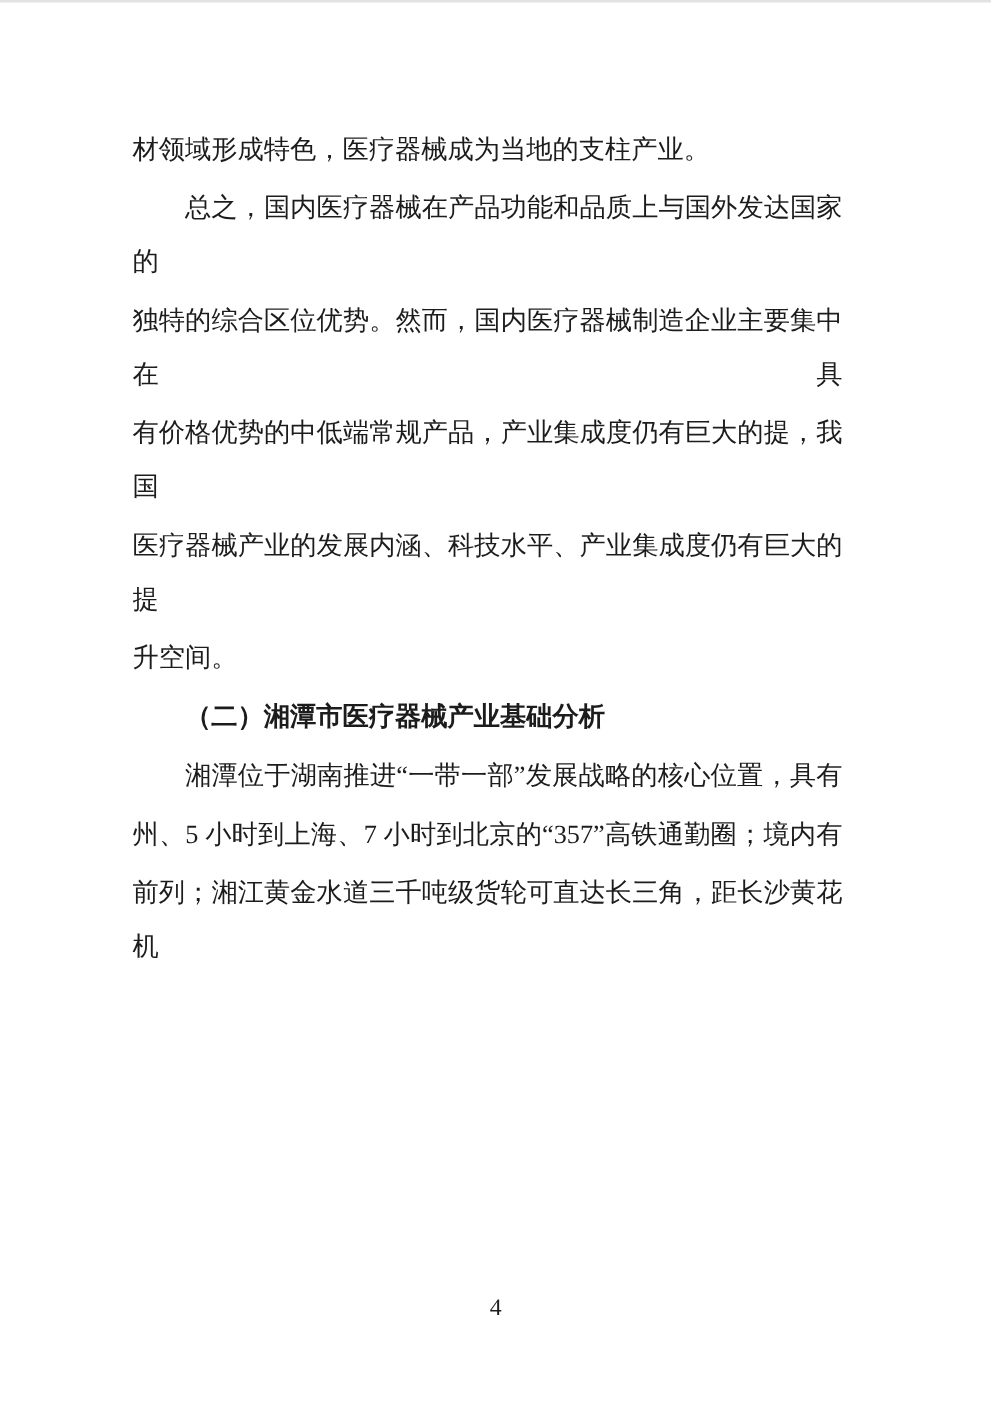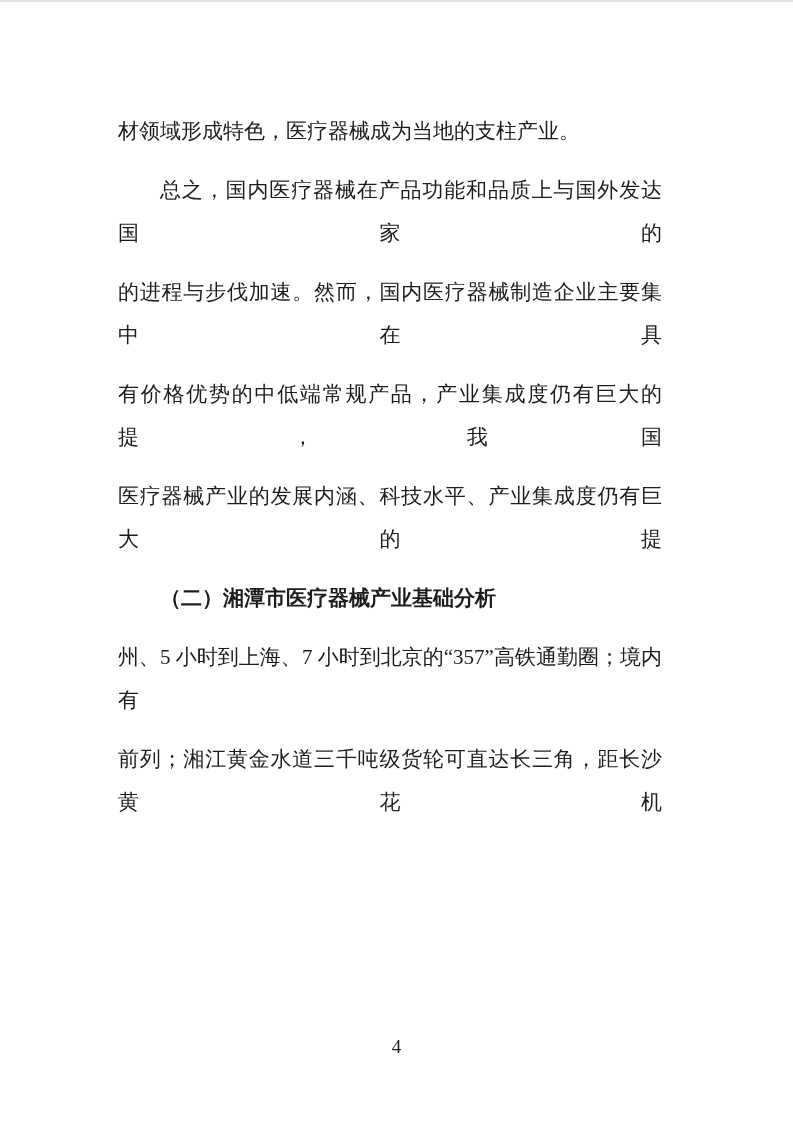--- a/index.html
+++ b/index.html
@@ -18,21 +18,21 @@
     font-family: "Liberation Serif", "DejaVu Serif", serif;
     color: #1c1c1c;
   }
   .text-block {
     position: absolute;
     left: 102px;
     top: 92px;
     width: 576px;
   }
   .ln {
-    margin: 16px;
+    margin: 4px;
     padding: 0;
     font-size: 21px;
     line-height: 43px;
     letter-spacing: 0px;
     text-align: left;
   }
   .ln.j {
     text-align: justify;
     text-align-last: justify;
   }
@@ -53,22 +53,24 @@
     color: #1c1c1c;
   }
 </style>
 </head>
 <body>
 
 <div class="page">
   <div class="text-block">
     <p class="ln">材领域形成特色，医疗器械成为当地的支柱产业。</p>
     <p class="ln j indent">总之，国内医疗器械在产品功能和品质上与国外发达国家的</p>
-    <p class="ln j">的进程与步伐加速。然而，国内医疗器械制造企业主要集中在具</p>
+    <p class="ln j">独特的综合区位优势。然而，国内医疗器械制造企业主要集中在具</p>
     <p class="ln j">有价格优势的中低端常规产品，产业集成度仍有巨大的提，我国</p>
     <p class="ln j">医疗器械产业的发展内涵、科技水平、产业集成度仍有巨大的提</p>
+    <p class="ln">升空间。</p>
     <p class="ln heading indent">（二）湘潭市医疗器械产业基础分析</p>
+    <p class="ln j indent">湘潭位于湖南推进“一带一部”发展战略的核心位置，具有</p>
     <p class="ln j">州、5 小时到上海、7 小时到北京的“357”高铁通勤圈；境内有</p>
     <p class="ln j">前列；湘江黄金水道三千吨级货轮可直达长三角，距长沙黄花机</p>
 
   </div>
   <div class="footer">4</div>
 </div>
 
 </body></html>

